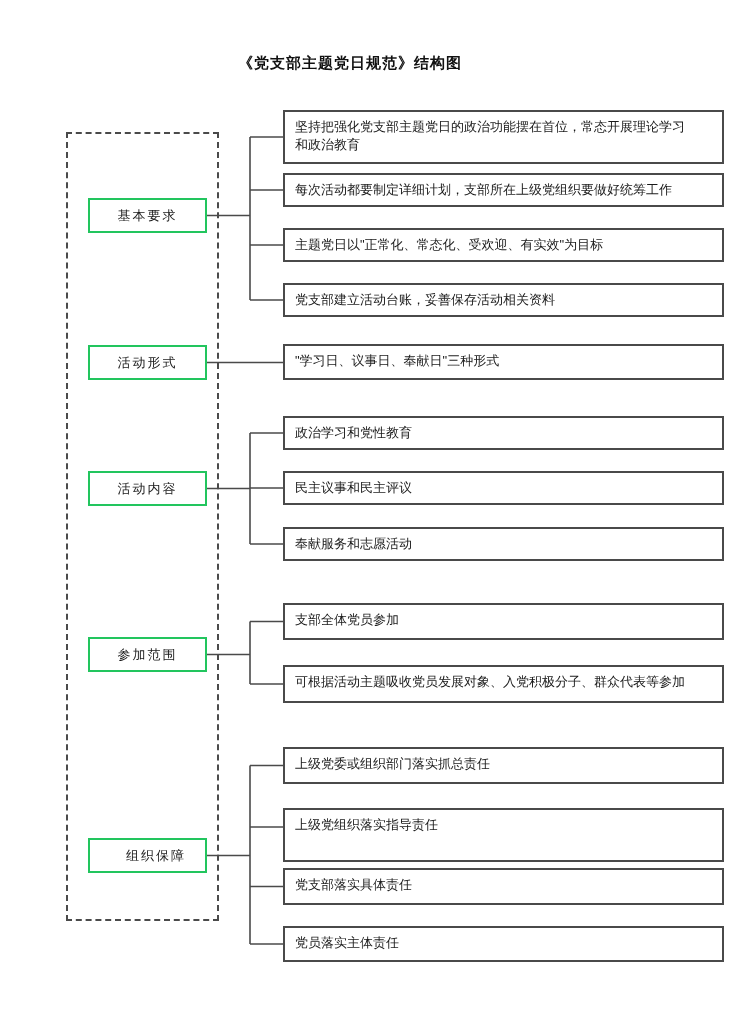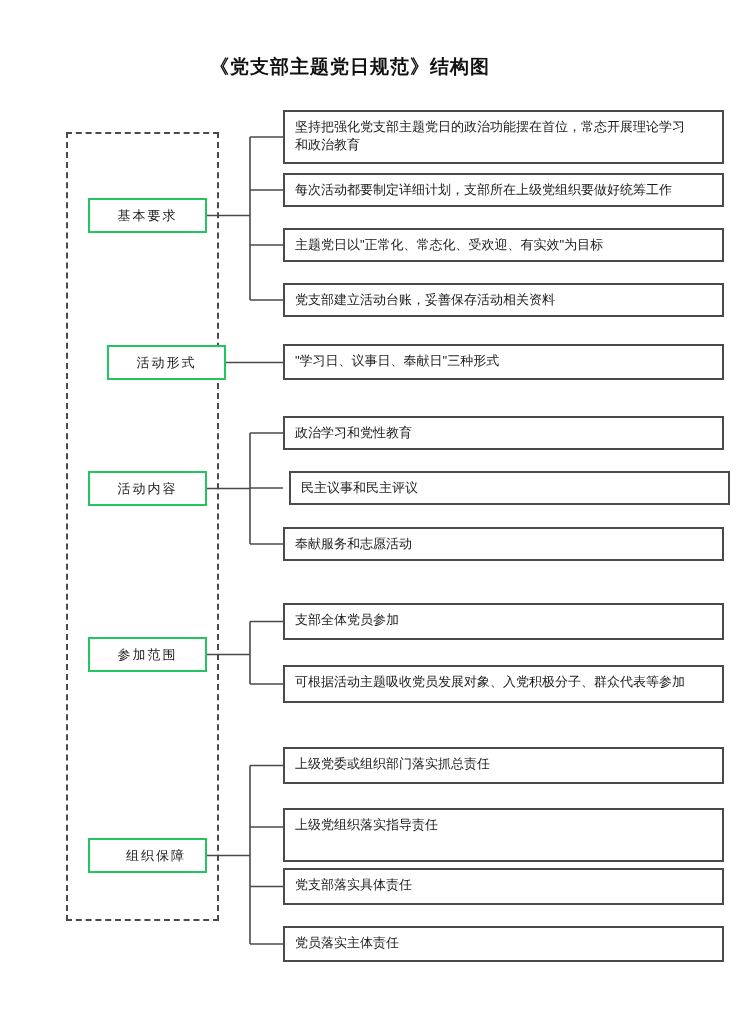--- a/index.html
+++ b/index.html
@@ -10,21 +10,21 @@
     background: #ffffff;
     font-family: "Liberation Sans", sans-serif;
     overflow: hidden;
   }
   .title {
     position: absolute;
     left: 0;
     top: 54px;
     width: 700px;
     text-align: center;
-    font-size: 19px;
+    font-size: 15px;
     font-weight: bold;
     color: #111111;
     letter-spacing: 1px;
   }
   .connectors {
     position: absolute;
     left: 0; top: 0;
     width: 747px; height: 1016px;
   }
   .dashed-outline {
@@ -91,29 +91,29 @@
     </svg>
   <div class="dashed-outline"></div>
   <div id="boxes">
       <div class="cat-box" style="left: 88px; top: 198px; width: 119px; height: 35px;">
         <span>基本要求</span>
       </div>
       <div class="item-box" style="left: 283px; top: 110px; width: 441px; height: 54px;"><span>坚持把强化党支部主题党日的政治功能摆在首位，常态开展理论学习和政治教育</span></div>
       <div class="item-box" style="left: 283px; top: 173px; width: 441px; height: 34px;"><span>每次活动都要制定详细计划，支部所在上级党组织要做好统筹工作</span></div>
       <div class="item-box" style="left: 283px; top: 228px; width: 441px; height: 34px;"><span>主题党日以"正常化、常态化、受欢迎、有实效"为目标</span></div>
       <div class="item-box" style="left: 283px; top: 283px; width: 441px; height: 34px;"><span>党支部建立活动台账，妥善保存活动相关资料</span></div>
-      <div class="cat-box" style="left: 88px; top: 345px; width: 119px; height: 35px; margin-left: 19px;">
+      <div class="cat-box" style="left: 88px; top: 345px; width: 119px; height: 35px;">
         <span>活动形式</span>
       </div>
       <div class="item-box" style="left: 283px; top: 344px; width: 441px; height: 36px;"><span>"学习日、议事日、奉献日"三种形式</span></div>
       <div class="cat-box" style="left: 88px; top: 471px; width: 119px; height: 35px;">
         <span>活动内容</span>
       </div>
       <div class="item-box" style="left: 283px; top: 416px; width: 441px; height: 34px;"><span>政治学习和党性教育</span></div>
-      <div class="item-box" style="left: 283px; top: 471px; width: 441px; height: 34px; margin-left: 6px;"><span>民主议事和民主评议</span></div>
+      <div class="item-box" style="left: 283px; top: 471px; width: 441px; height: 34px;"><span>民主议事和民主评议</span></div>
       <div class="item-box" style="left: 283px; top: 527px; width: 441px; height: 34px;"><span>奉献服务和志愿活动</span></div>
       <div class="cat-box" style="left: 88px; top: 637px; width: 119px; height: 35px;">
         <span>参加范围</span>
       </div>
       <div class="item-box" style="left: 283px; top: 603px; width: 441px; height: 37px;"><span>支部全体党员参加</span></div>
       <div class="item-box" style="left: 283px; top: 665px; width: 441px; height: 38px;"><span>可根据活动主题吸收党员发展对象、入党积极分子、群众代表等参加</span></div>
       <div class="cat-box" style="left: 88px; top: 838px; width: 119px; height: 35px; padding-left: 17px;">
         <span>组织保障</span>
       </div>
       <div class="item-box" style="left: 283px; top: 747px; width: 441px; height: 37px;"><span>上级党委或组织部门落实抓总责任</span></div>

